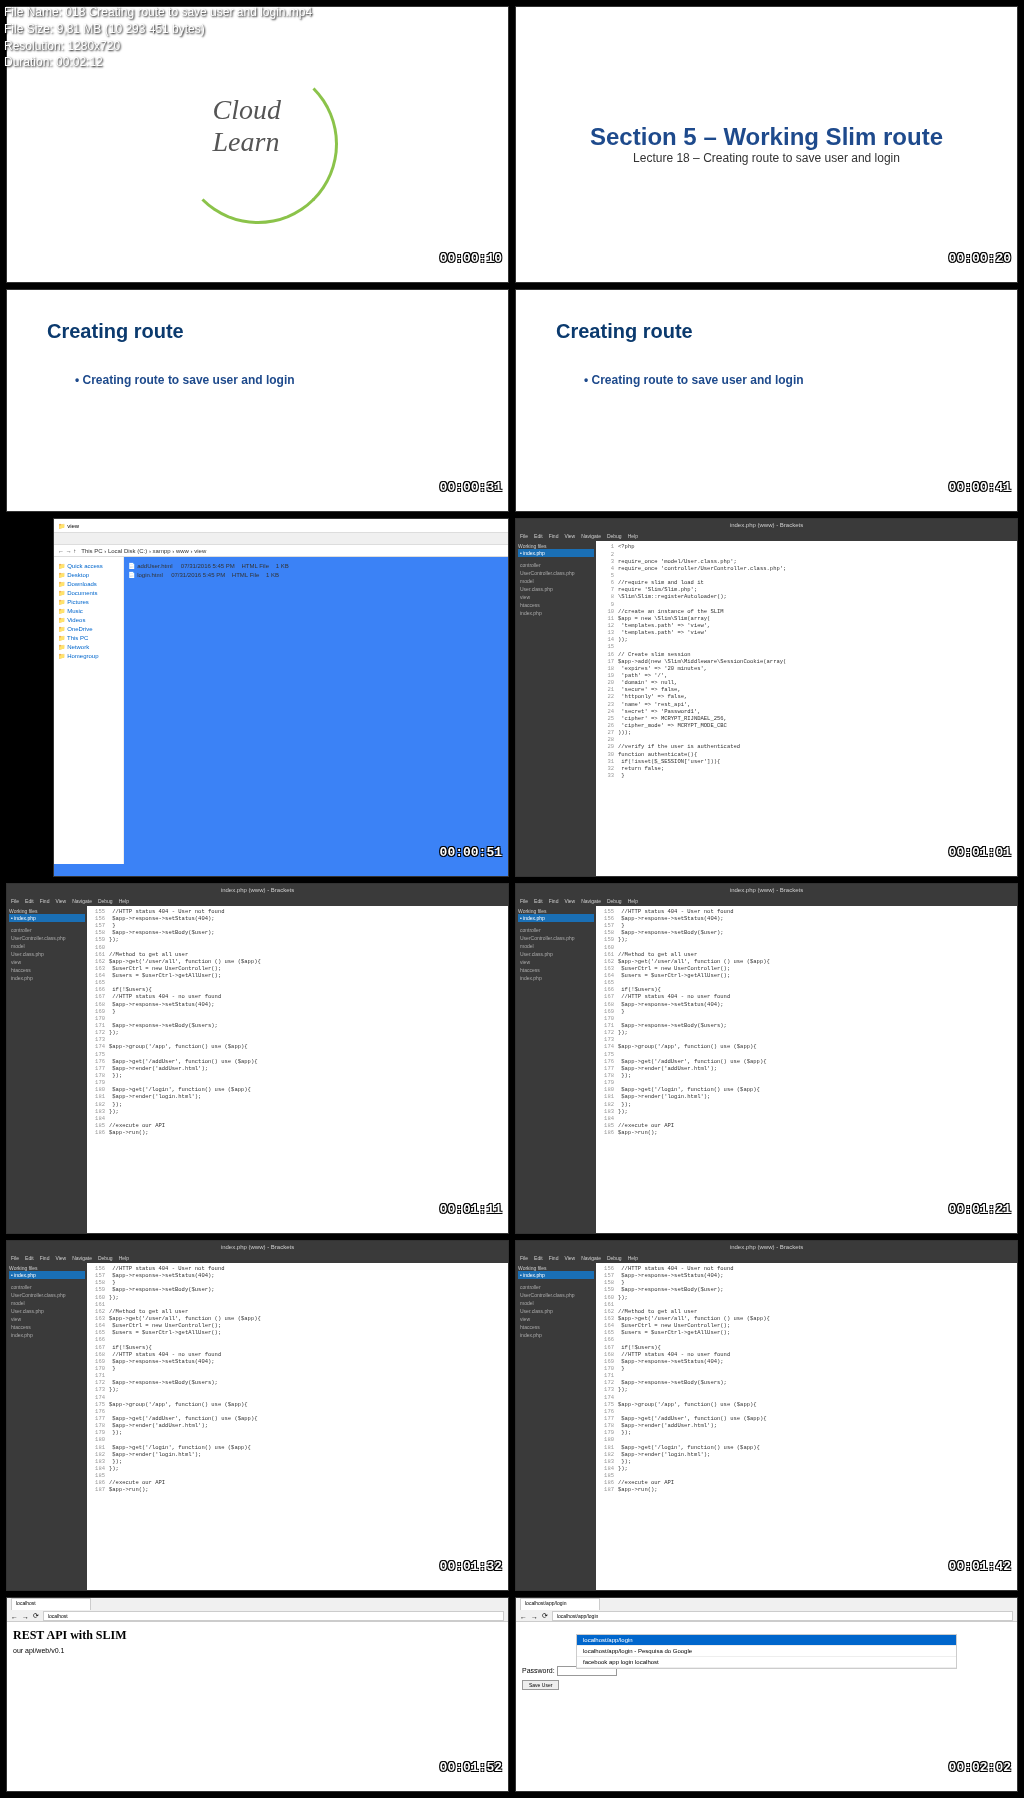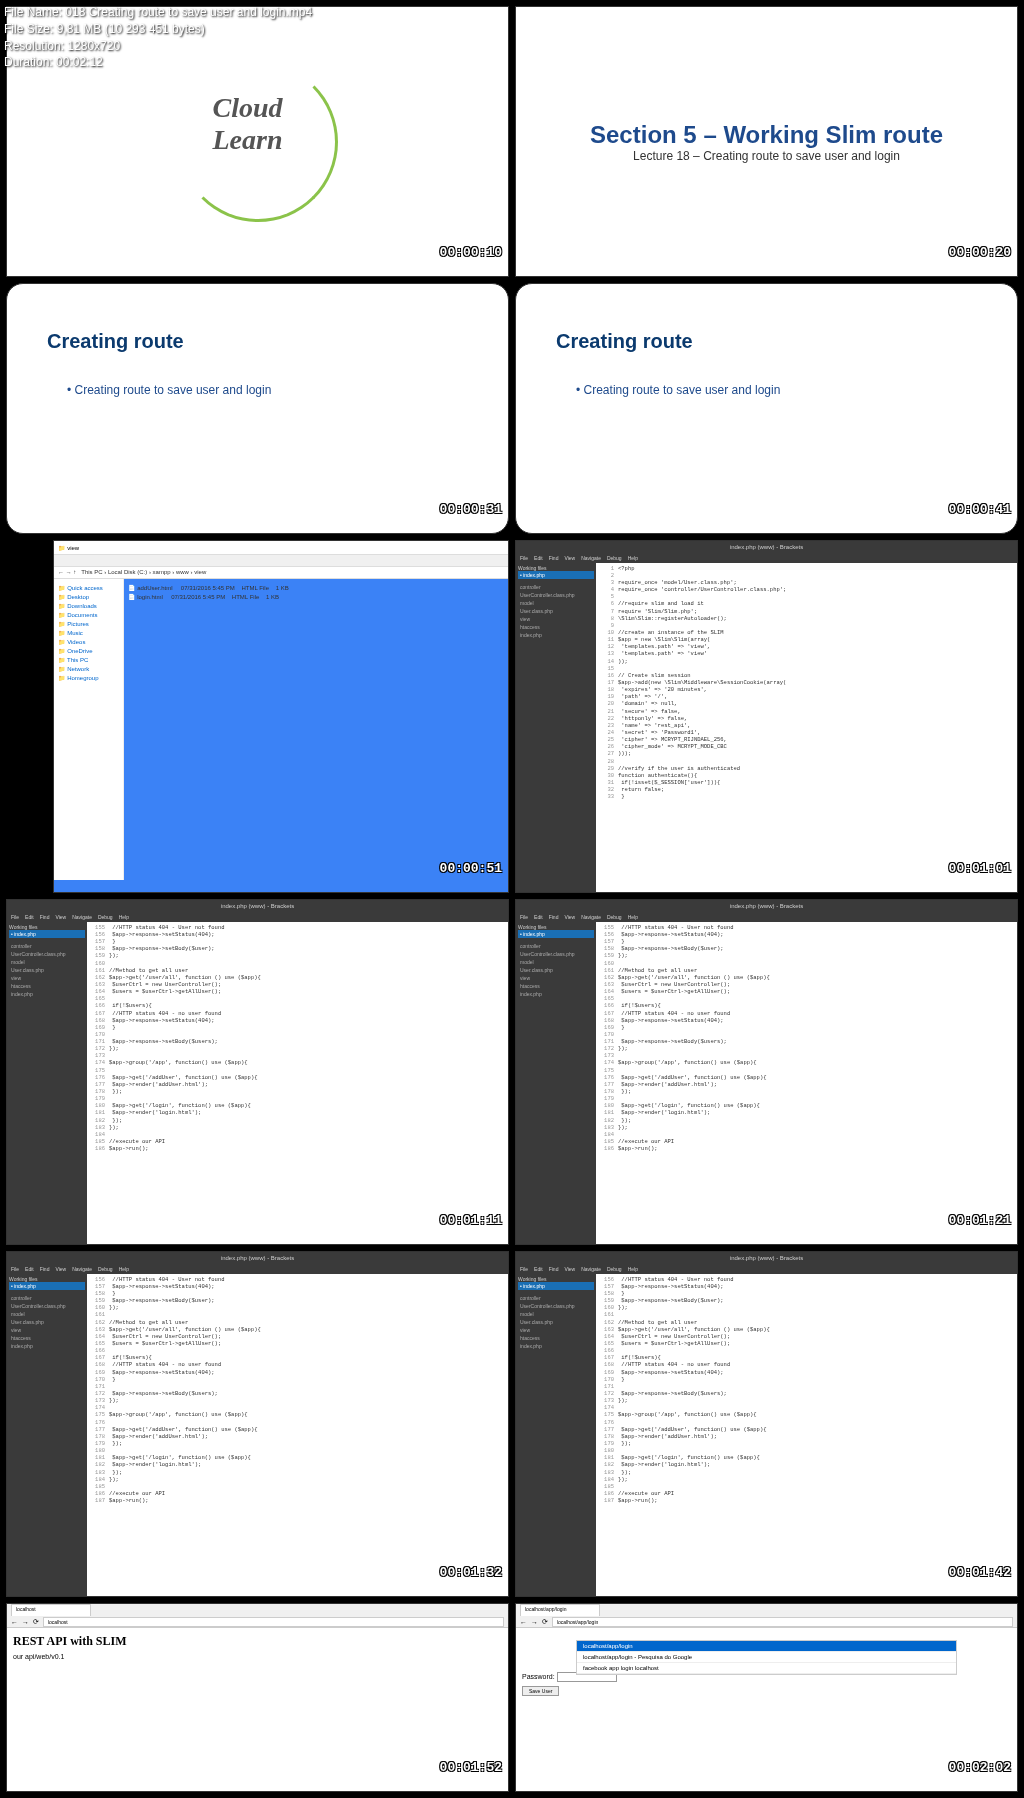--- a/index.html
+++ b/index.html
@@ -60,21 +60,20 @@
 
 .logo-thumb {
   display: flex;
   align-items: center;
   justify-content: center;
 }
 .logo-circle {
   width: 180px;
   height: 180px;
   position: relative;
-  font-weight: bold;
 }
 .logo-text {
   position: absolute;
   top: 40%;
   left: 50%;
   transform: translate(-50%,-50%);
   font-family: 'Times New Roman', serif;
   font-style: italic;
   font-size: 28px;
   color: #555;
@@ -102,33 +101,33 @@
   color: #1e4a8c;
   font-size: 24px;
   font-weight: bold;
 }
 .section-sub {
   color: #333;
   font-size: 12px;
 }
 
 .route-thumb {
-  padding: 46px 40px;
-  border-radius: 17px;
+  padding: 30px 40px;
 }
 .route-title {
   color: #0b3a6e;
   font-size: 20px;
   font-weight: bold;
   margin-bottom: 30px;
 }
 .route-bullet {
   color: #1e4a8c;
   font-size: 12px;
-  margin-left: 20px;
+  margin-left: 28px;
+  font-weight: bold;
 }
 
 .explorer-thumb {
   background: #3b82f6;
   font-size: 6px;
   margin-left: 47px;
 }
 .explorer-titlebar {
   background: #fff;
   height: 14px;

